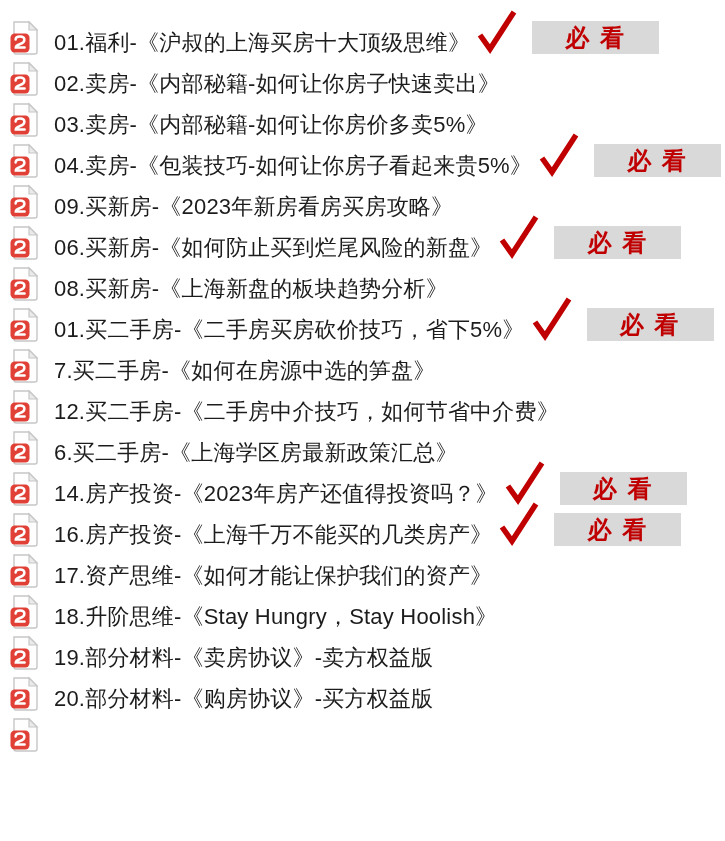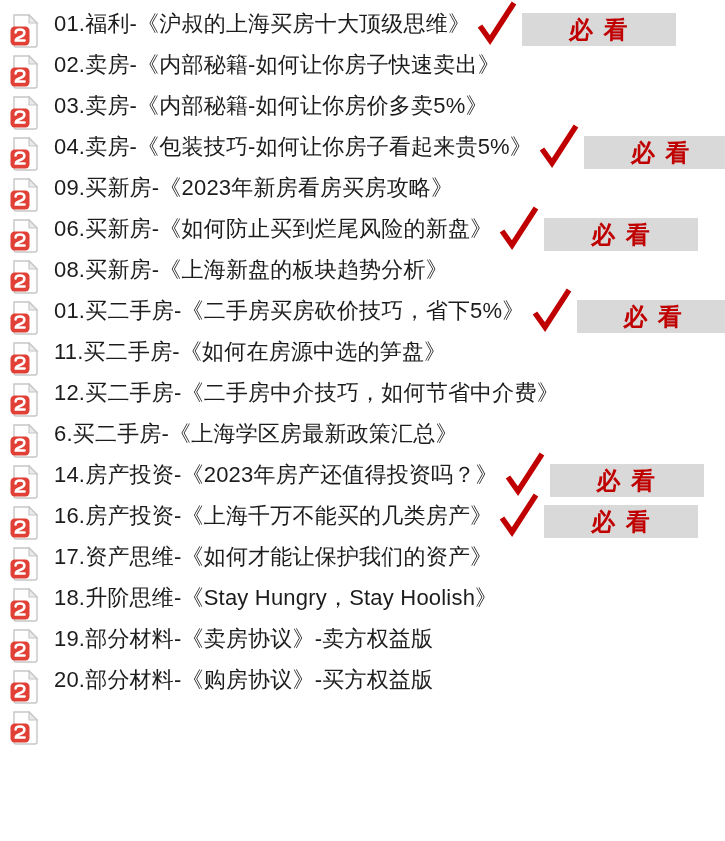--- a/index.html
+++ b/index.html
@@ -12,34 +12,34 @@
   }
   *{box-sizing:border-box;}
   html,body{margin:0;padding:0;}
   body{
     width:725px;height:841px;overflow:hidden;background:var(--page-bg);
     font-family:"Liberation Sans","DejaVu Sans",sans-serif;
   }
   .page{width:725px;height:841px;overflow:hidden;position:relative;}
   .list{padding-top:13px;padding-left:10px;}
   .row{
-    display:flex;align-items:flex-start;height:41px;white-space:nowrap;
+    display:flex;align-items:flex-end;height:41px;white-space:nowrap;
     overflow:visible;
   }
   .doc-icon{flex:0 0 30px;width:30px;height:34px;margin-right:14px;position:relative;top:1px;}
   .doc-icon svg{display:block;overflow:visible;}
   .row-text{
     font-size:22px;color:var(--text);letter-spacing:0.2px;line-height:1;
   }
   .check-icon{
     flex:0 0 auto;margin-left:5px;margin-top:-14px;
   }
   .check-icon svg{display:block;overflow:visible;}
   .badge{
-    flex:0 0 auto;margin-left:5px;width:154px;height:33px;
+    flex:0 0 auto;margin-left:15px;width:127px;height:33px;
     background:var(--badge-bg);color:var(--badge-text);
     font-weight:bold;font-size:24px;line-height:33px;text-align:center;
     letter-spacing:2px;
   }
 </style>
 </head>
 <body>
 
 <div class="page">
   <div class="list" id="list">
@@ -171,21 +171,21 @@
 
   <div class="row">
     <span class="doc-icon">
       <svg width="30" height="34" viewBox="0 0 30 34">
         <path d="M4 1 h15 l8 8 v22 q0 2 -2 2 H6 q-2 0 -2 -2 Z" fill="#fefefe" stroke="#c6c6c6" stroke-width="1.4"></path>
         <path d="M19 1 l8 8 h-8 Z" fill="#eaeaea" stroke="#c6c6c6" stroke-width="1.2"></path>
         <rect x="0.5" y="12.5" width="19" height="19" rx="4.2" fill="#e04036"></rect>
         <path d="M5.6 18.6 q0 -3.2 4.4 -3.2 q4.4 0 4.4 3.4 q0 2.8 -4.2 4.2 q-4.4 1.4 -4.4 3.6 h8.8" fill="none" stroke="#ffffff" stroke-width="2.5" stroke-linecap="round"></path>
       </svg>
     </span>
-    <span class="row-text">11.买二手房-《如何在房源中选的笋盘》</span>
+    <span class="row-text">7.买二手房-《如何在房源中选的笋盘》</span>
 
   </div>
 
   <div class="row">
     <span class="doc-icon">
       <svg width="30" height="34" viewBox="0 0 30 34">
         <path d="M4 1 h15 l8 8 v22 q0 2 -2 2 H6 q-2 0 -2 -2 Z" fill="#fefefe" stroke="#c6c6c6" stroke-width="1.4"></path>
         <path d="M19 1 l8 8 h-8 Z" fill="#eaeaea" stroke="#c6c6c6" stroke-width="1.2"></path>
         <rect x="0.5" y="12.5" width="19" height="19" rx="4.2" fill="#e04036"></rect>
         <path d="M5.6 18.6 q0 -3.2 4.4 -3.2 q4.4 0 4.4 3.4 q0 2.8 -4.2 4.2 q-4.4 1.4 -4.4 3.6 h8.8" fill="none" stroke="#ffffff" stroke-width="2.5" stroke-linecap="round"></path>

